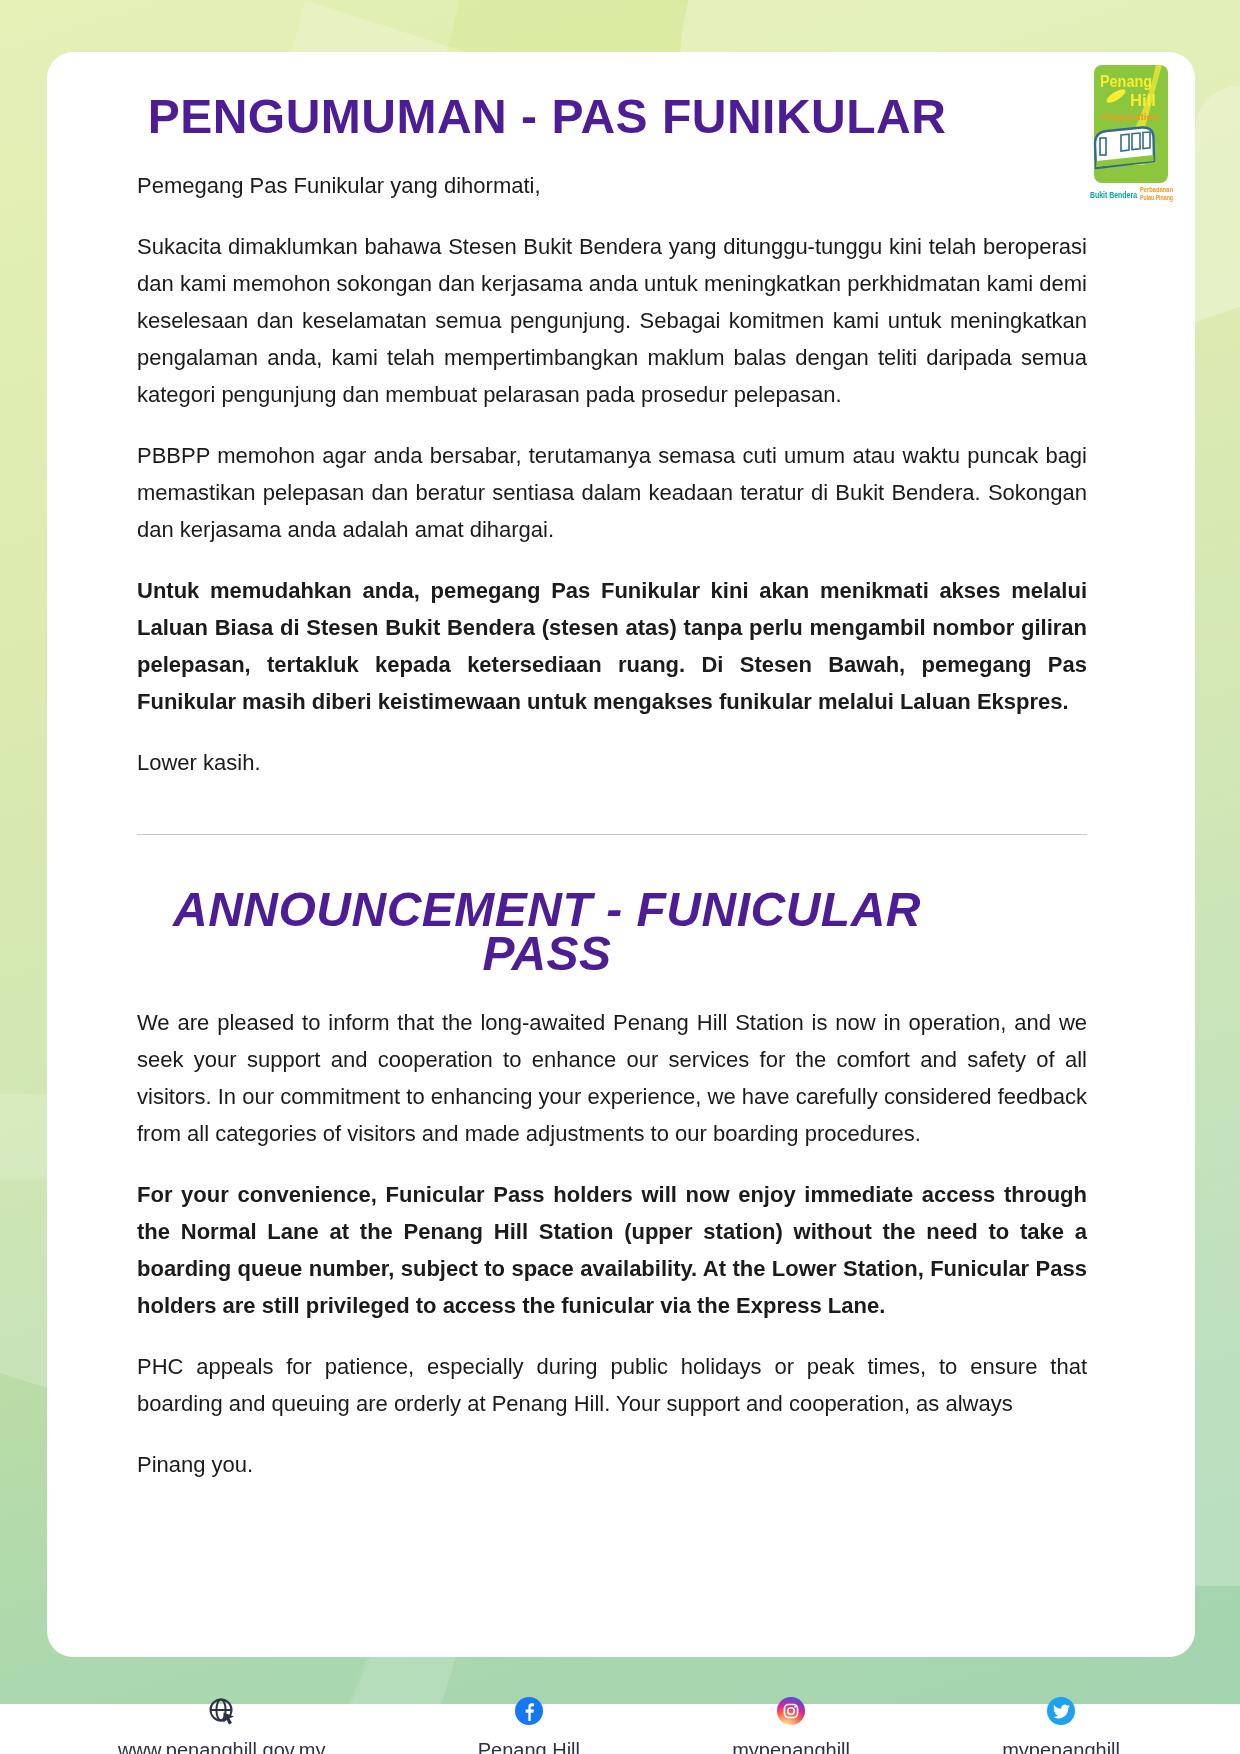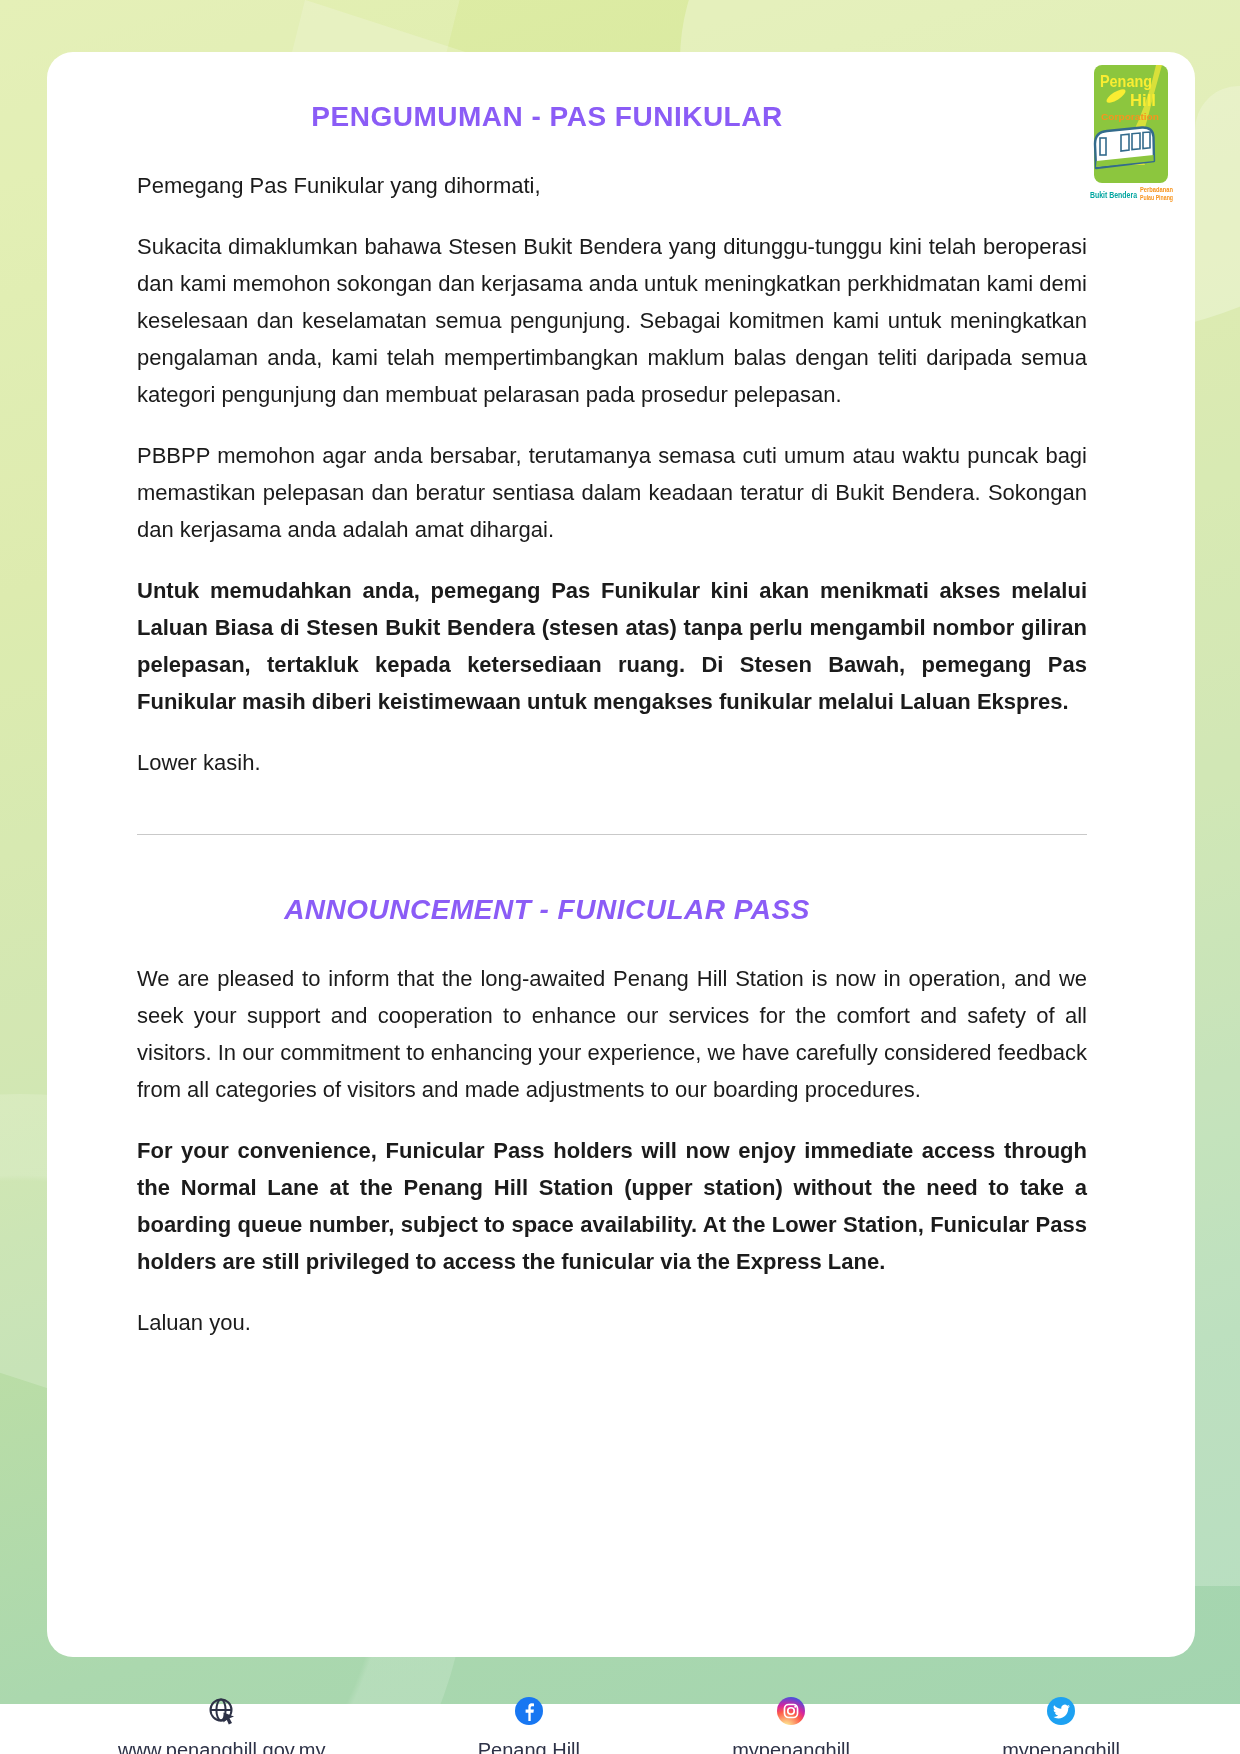--- a/index.html
+++ b/index.html
@@ -24,21 +24,21 @@
     background:rgba(255,255,255,.22); border-top-left-radius:44px; }
   .bg-arc-bl { position:absolute; left:-430px; bottom:-240px; width:900px; height:900px; border-radius:50%;
     background:radial-gradient(circle, transparent 57%, rgba(255,255,255,.15) 58%, rgba(255,255,255,.15) 71%, transparent 72%); }
 
   
   .card { position:absolute; z-index:2; left:47px; top:52px; width:1148px; height:1605px;
     background:#ffffff; border-radius:26px; }
   .card-content { padding:43px 108px 0 90px; }
 
   h1.doc-title, h2.doc-title {
-    font-size:28px; font-weight:700; color:#8b5cf6; text-align:center;
+    font-size:48px; font-weight:700; color:#4c1d95; text-align:center;
     line-height:44px; padding-right:130px; margin:0 0 28px 0; letter-spacing:.5px;
   }
   h2.doc-title { font-style:italic; }
 
   p.body-text { font-size:22px; line-height:37px; margin:24px 0; text-align:justify; }
   p.no-just { text-align:left; }
   p.bold { font-weight:700; }
 
   hr.divider { border:none; border-top:1px solid #c9c9c9; margin:53px 0; }
 
@@ -100,21 +100,22 @@
     <p class="body-text">Sukacita dimaklumkan bahawa Stesen Bukit Bendera yang ditunggu-tunggu kini telah beroperasi dan kami memohon sokongan dan kerjasama anda untuk meningkatkan perkhidmatan kami demi keselesaan dan keselamatan semua pengunjung. Sebagai komitmen kami untuk meningkatkan pengalaman anda, kami telah mempertimbangkan maklum balas dengan teliti daripada semua kategori pengunjung dan membuat pelarasan pada prosedur pelepasan.</p>
     <p class="body-text">PBBPP memohon agar anda bersabar, terutamanya semasa cuti umum atau waktu puncak bagi memastikan pelepasan dan beratur sentiasa dalam keadaan teratur di Bukit Bendera. Sokongan dan kerjasama anda adalah amat dihargai.</p>
     <p class="body-text bold">Untuk memudahkan anda, pemegang Pas Funikular kini akan menikmati akses melalui Laluan Biasa di Stesen Bukit Bendera (stesen atas) tanpa perlu mengambil nombor giliran pelepasan, tertakluk kepada ketersediaan ruang. Di Stesen Bawah, pemegang Pas Funikular masih diberi keistimewaan untuk mengakses funikular melalui Laluan Ekspres.</p>
     <p class="body-text no-just">Lower kasih.</p>
 
     <hr class="divider">
 
     <h2 class="doc-title">ANNOUNCEMENT - FUNICULAR PASS</h2>
     <p class="body-text">We are pleased to inform that the long-awaited Penang Hill Station is now in operation, and we seek your support and cooperation to enhance our services for the comfort and safety of all visitors. In our commitment to enhancing your experience, we have carefully considered feedback from all categories of visitors and made adjustments to our boarding procedures.</p>
     <p class="body-text bold">For your convenience, Funicular Pass holders will now enjoy immediate access through the Normal Lane at the Penang Hill Station (upper station) without the need to take a boarding queue number, subject to space availability. At the Lower Station, Funicular Pass holders are still privileged to access the funicular via the Express Lane.</p>
-    <p class="body-text no-just">Laluan you.</p>
+    <p class="body-text">PHC appeals for patience, especially during public holidays or peak times, to ensure that boarding and queuing are orderly at Penang Hill. Your support and cooperation, as always</p>
+    <p class="body-text no-just">Pinang you.</p>
   </div>
 </div>
 
 <div class="footer">
 
   <div class="f-item">
     <span class="f-icon">
       <svg width="30" height="30" viewBox="0 0 30 30">
         <circle cx="14" cy="14" r="10.5" fill="none" stroke="#2e3247" stroke-width="2"></circle>
         <ellipse cx="14" cy="14" rx="4.6" ry="10.5" fill="none" stroke="#2e3247" stroke-width="2"></ellipse>

